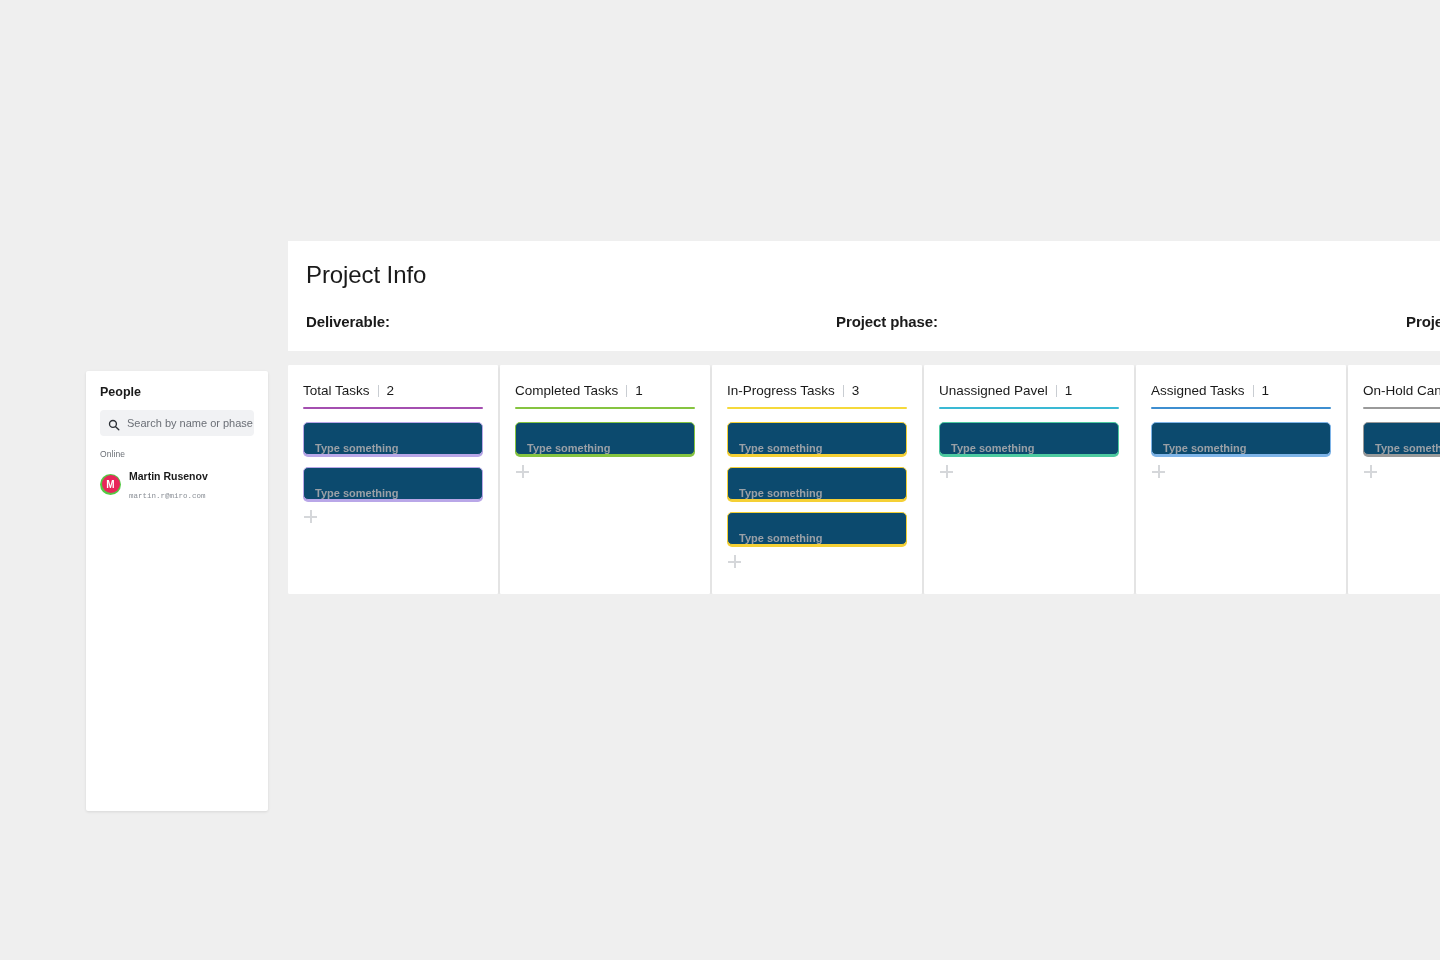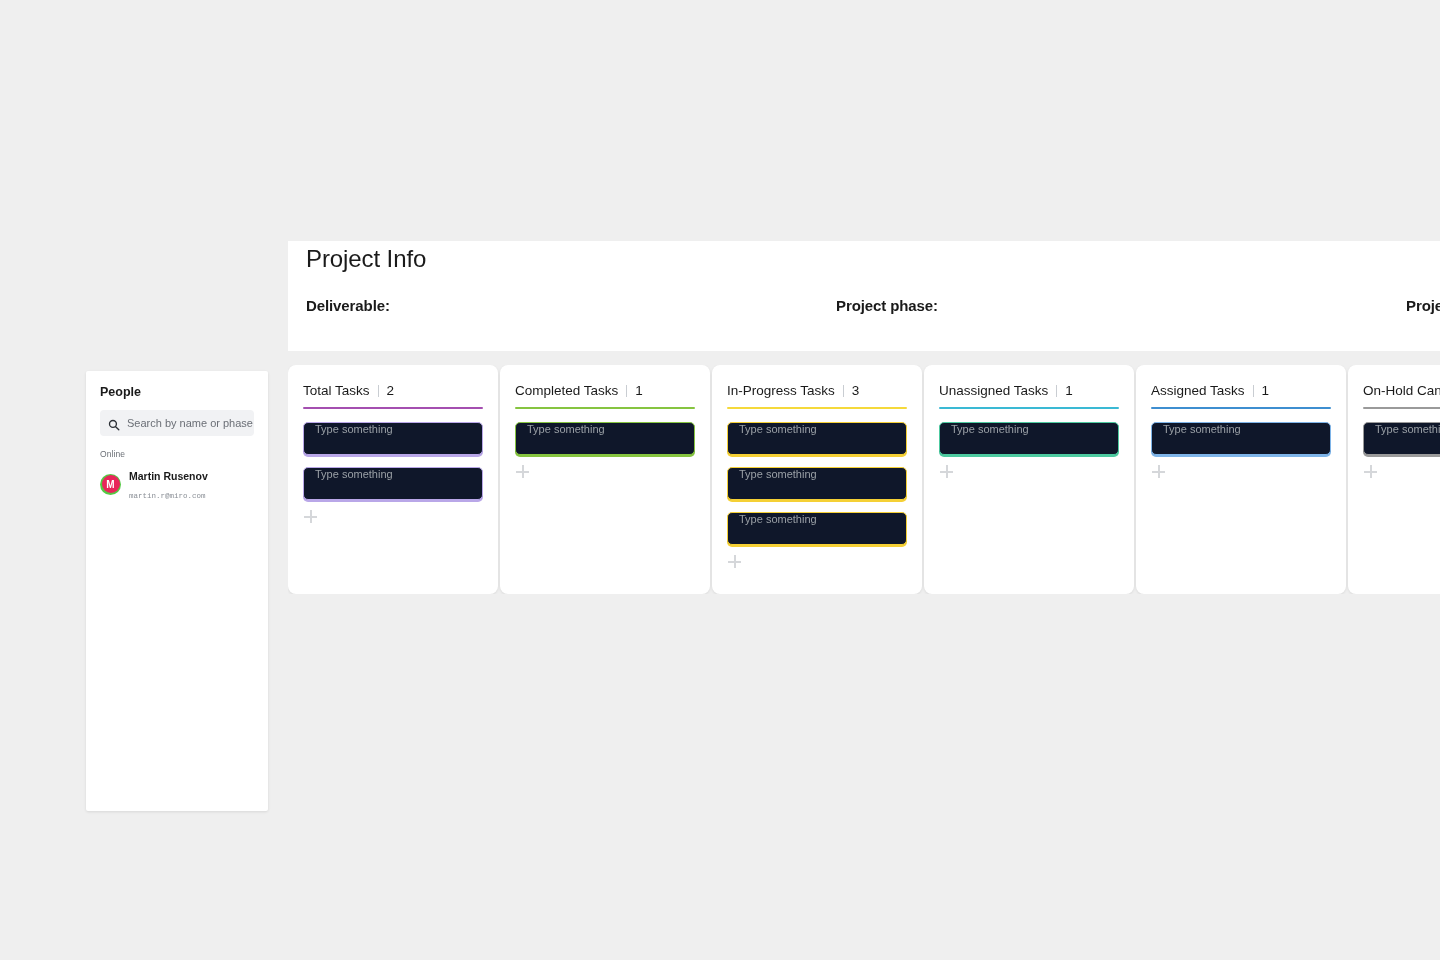--- a/index.html
+++ b/index.html
@@ -22,30 +22,30 @@
     position: absolute;
     left: 288px;
     top: 241px;
     width: 1152px;
     height: 110px;
     background: #ffffff;
   }
   .info-title {
     position: absolute;
     left: 18px;
-    top: 4px;
+    top: 20px;
     font-size: 24px;
     font-weight: 400;
     color: #1a1a1a;
     letter-spacing: -0.1px;
   }
   .info-fields {
     position: absolute;
     left: 18px;
-    top: 56px;
+    top: 72px;
     right: 0;
     height: 24px;
   }
   .info-field {
     position: absolute;
     font-size: 15px;
     font-weight: 700;
     color: #1a1a1a;
     white-space: nowrap;
     letter-spacing: -0.1px;
@@ -176,21 +176,21 @@
     height: 229px;
     width: 1152px;
     display: flex;
     gap: 2px;
     overflow: hidden;
   }
   .column {
     width: 210px;
     flex: 0 0 210px;
     background: #ffffff;
-    border-radius: 8px;
+    border-radius: 1px;
     box-shadow: 0 1px 3px rgba(0,0,0,0.09);
     padding: 18px 15px 0 15px;
   }
   .col-head {
     display: flex;
     align-items: baseline;
     gap: 8px;
     white-space: nowrap;
     margin-bottom: 9px;
   }
@@ -211,26 +211,27 @@
     color: #1a1a1a;
   }
   .col-rule {
     height: 2px;
     border-radius: 2px;
     margin-bottom: 13px;
   }
   .task-card {
     height: 33px;
     border-radius: 5px;
-    background: #0f172a;
+    background: #0c4a6e;
     border: 1px solid;
     display: flex;
-    align-items: flex-start;
+    align-items: flex-end;
     padding: 0 11px;
     margin-bottom: 12px;
+    font-weight: bold;
   }
   .task-ph {
     font-size: 11px;
     color: #9aa0a6;
     white-space: nowrap;
   }
   .add-btn {
     width: 14px;
     height: 14px;
     position: relative;
@@ -326,21 +327,21 @@
       <div class="task-card" style="border-color: rgb(245, 208, 53); box-shadow: rgb(245, 208, 53) 0px 2px 0px 0px;">
         <span class="task-ph">Type something</span>
       </div>
       <div class="task-card" style="border-color: rgb(245, 208, 53); box-shadow: rgb(245, 208, 53) 0px 2px 0px 0px;">
         <span class="task-ph">Type something</span>
       </div>
       <div class="add-btn"></div>
     </div>
     <div class="column">
       <div class="col-head">
-        <span class="col-name">Unassigned Tasks</span>
+        <span class="col-name">Unassigned Pavel</span>
         <span class="col-sep"></span>
         <span class="col-count">1</span>
       </div>
       <div class="col-rule" style="background: rgb(58, 185, 212);"></div>
       <div class="task-card" style="border-color: rgb(77, 202, 160); box-shadow: rgb(77, 202, 160) 0px 2px 0px 0px;">
         <span class="task-ph">Type something</span>
       </div>
       <div class="add-btn"></div>
     </div>
     <div class="column">

